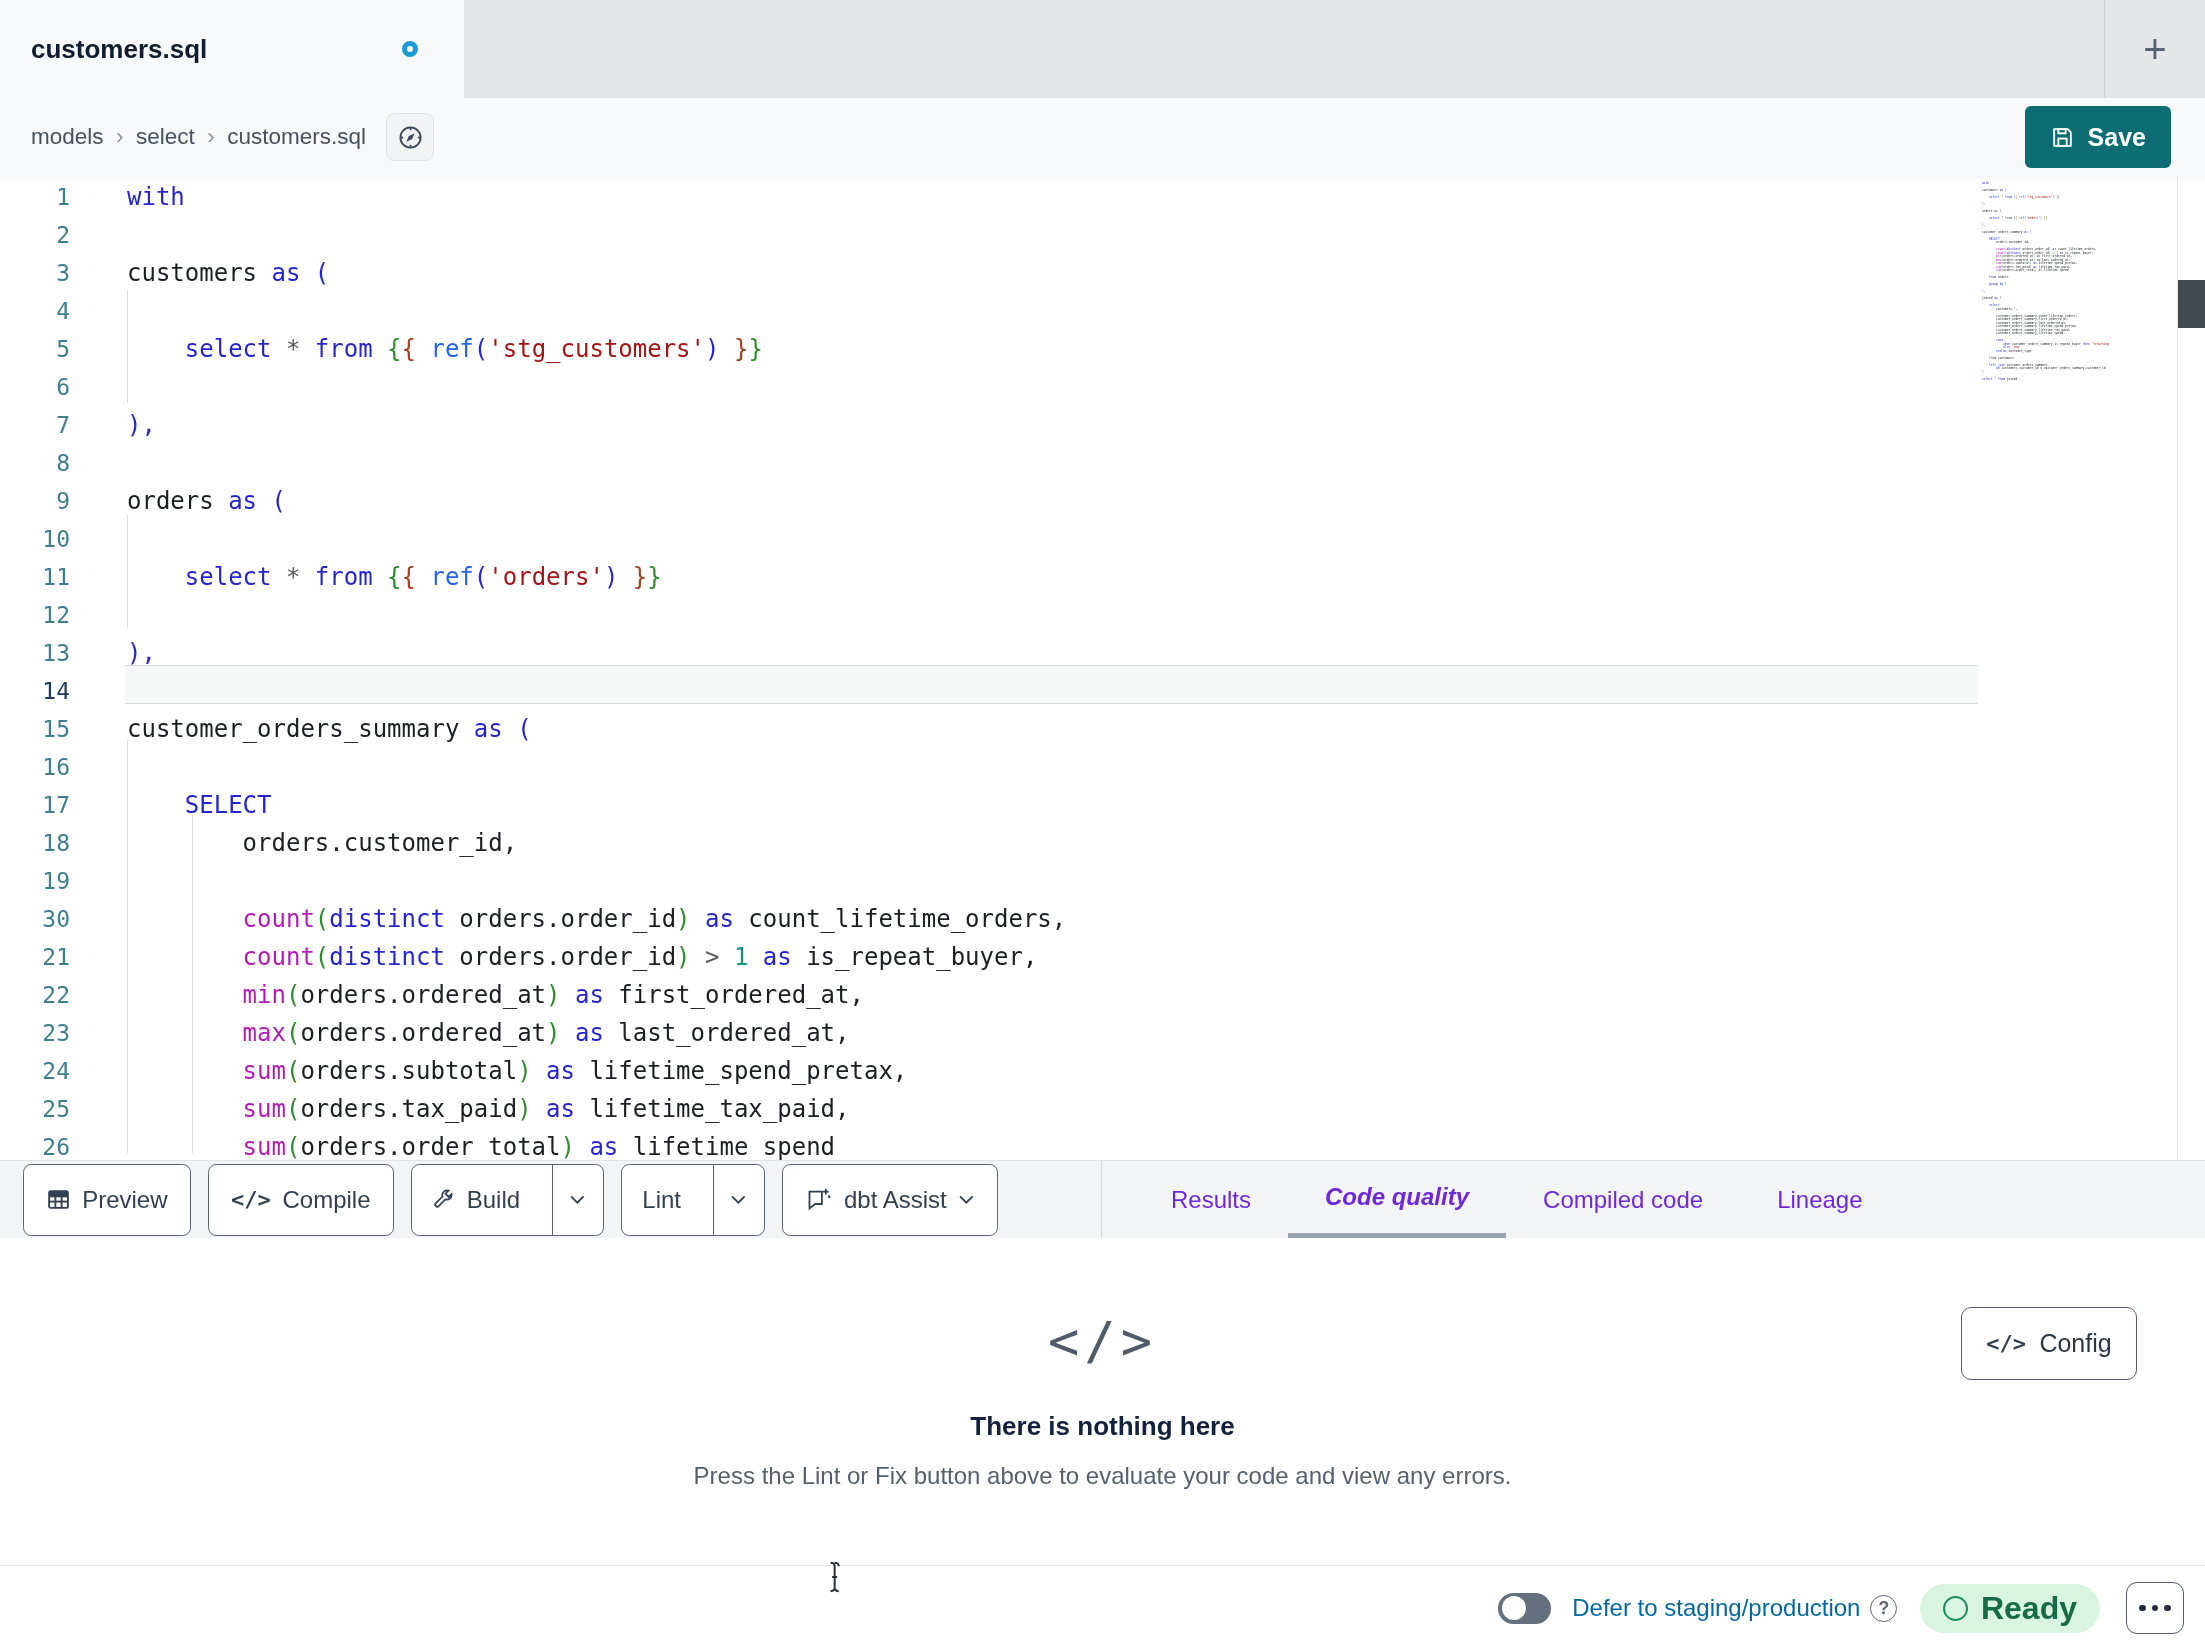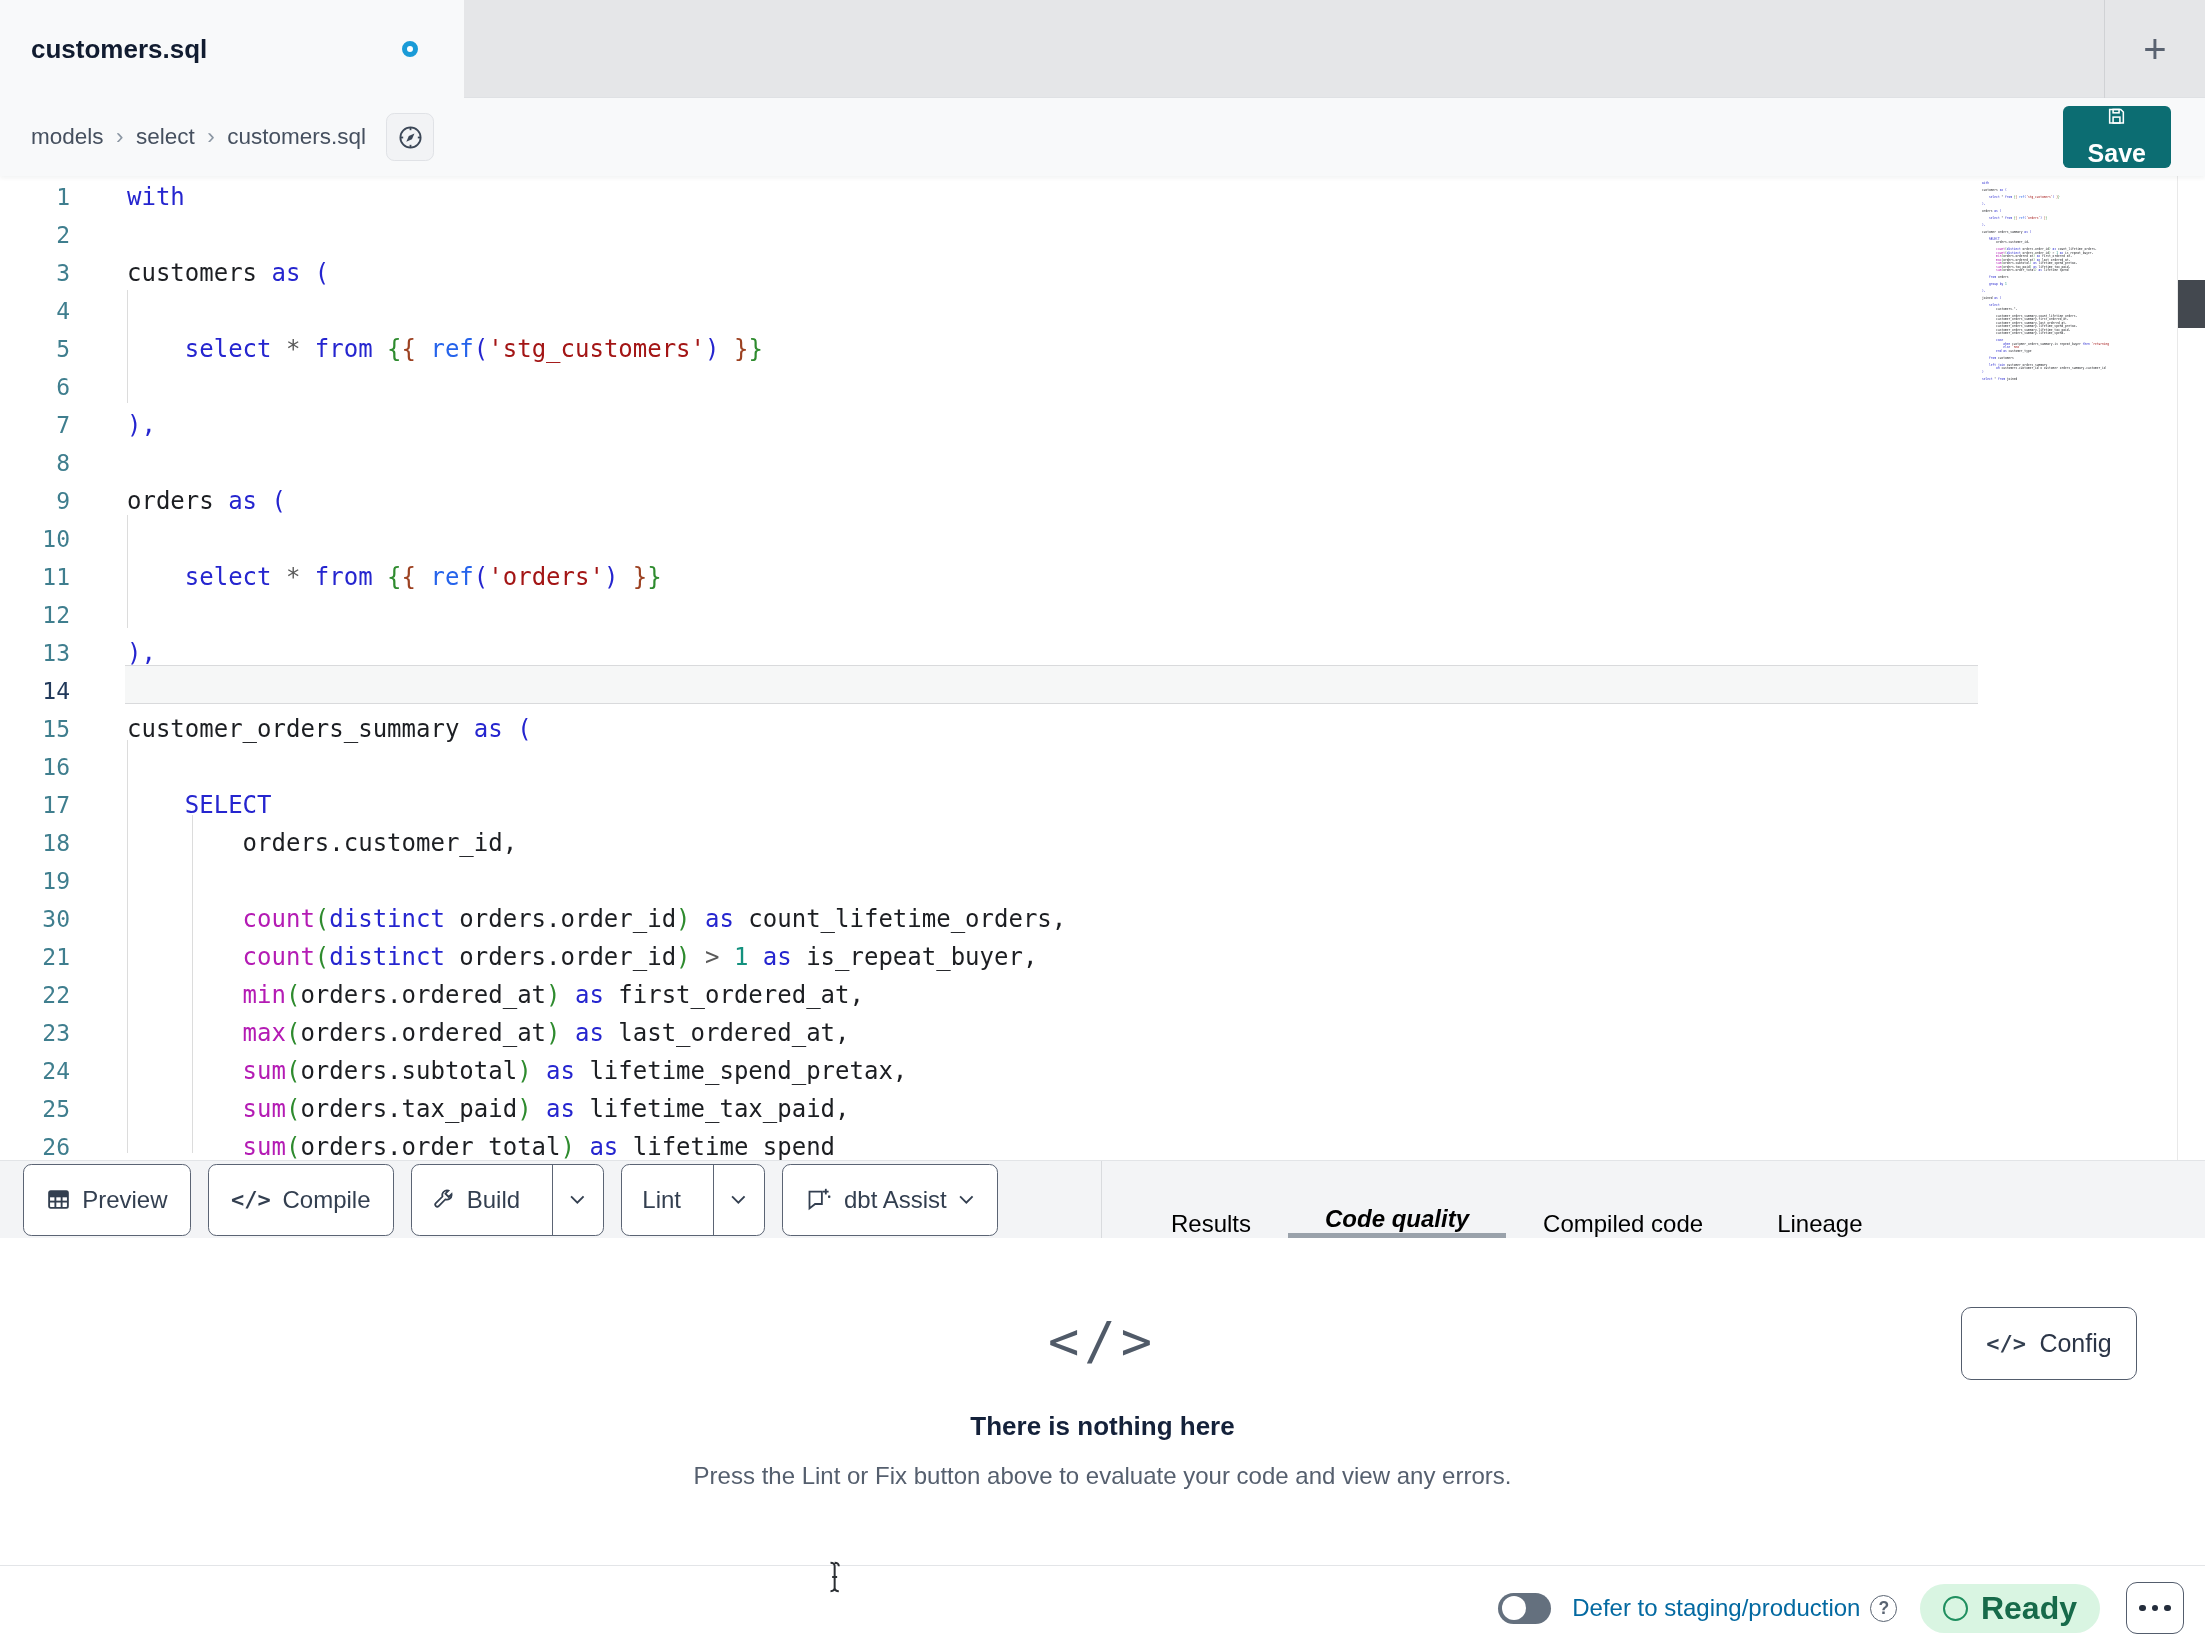--- a/index.html
+++ b/index.html
@@ -19,21 +19,21 @@
 
   
   .subheader { height:78px; background:#f8f9fa; display:flex; align-items:center; padding-left:31px;
                position:relative; z-index:1; box-shadow:0 2.5px 4.2px rgba(23,30,40,.05); }
   .crumb { font-size:22.5px; color:#46505f; }
   .crumb-sep { font-size:22.5px; color:#8b96a3; margin:0 12.5px; }
   .compass-btn { width:48px; height:48px; margin-left:20px; border:0.8px solid #e0e2e6; background:#f2f3f5;
                  border-radius:8.3px; display:flex; align-items:center; justify-content:center; }
   .save-btn { margin-left:auto; margin-right:34px; height:62px; padding:0 25px; border-radius:5.8px;
               background:#0c6d72; color:#fff; font-size:25px; font-weight:600; border:none;
-              display:flex; align-items:center; gap:12.5px;flex-direction:column; }
+              display:flex; align-items:center; gap:12.5px; }
 
   
   .editor { height:984px; background:#fff; position:relative; overflow:hidden;
             font-family:"DejaVu Sans Mono", monospace; }
   .code-line { display:flex; height:38px; line-height:38px; white-space:pre; position:relative; z-index:1; }
   .ln { width:70px; text-align:right; flex:none; font-size:23px; color:#3f7e8e; }
   .ln.active { color:#21395a; }
   .lc { padding-left:57px; font-size:24px; color:#1c1e22; }
   .tk-k { color:#2525cf; } .tk-i { color:#1c1e22; } .tk-f { color:#b41bb4; }
   .tk-s { color:#a31515; } .tk-g { color:#2e8b2e; } .tk-b { color:#9c4121; }
@@ -54,21 +54,21 @@
              align-items:center; padding-left:22.5px; position:relative; }
   .tb-btn { height:72px; background:#fff; border:1.7px solid #5b6474; border-radius:8.3px;
             display:flex; align-items:center; font-size:24px; color:#333f50; padding:0 22px;
             margin-right:17.5px; gap:11.7px; }
   .tb-split { padding:0; overflow:hidden; }
   .tb-split .seg { height:100%; display:flex; align-items:center; padding:0 20px; gap:11.7px; }
   .tb-split .seg + .seg { border-left:1.7px solid #5b6474; padding:0 16.7px; }
   .icon-slash { font-family:"DejaVu Sans Mono", monospace; font-size:22px; font-weight:700; color:#333f50; }
   .tb-divider { position:absolute; left:1101px; top:0; bottom:0; border-left:0.8px solid #d9dbde; }
   .result-tabs { position:absolute; left:1134px; top:0; bottom:0; display:flex; }
-  .rtab { display:flex; align-items:flex-end; padding:0 37px; font-size:24px; color:#000000; }
+  .rtab { display:flex; align-items:center; padding:0 37px; font-size:24px; color:#6d28d9; }
   .rtab.active { font-weight:700; border-bottom:5px solid #9aa2ab;font-style:italic; }
 
   
   .panel { height:327px; background:#fff; position:relative; }
   .empty-state { position:absolute; left:0; right:0; top:0; text-align:center; padding-top:73px; }
   .empty-icon { font-family:"DejaVu Sans Mono", monospace; font-size:52px; color:#505a68; letter-spacing:5px; }
   .empty-title { margin-top:40px; font-size:26px; font-weight:700; color:#14213a; }
   .empty-desc { margin-top:20px; font-size:24px; color:#555f6e; }
   .config-btn { position:absolute; right:68px; top:69px; width:176px; height:73px; background:#fff;
                 border:1.7px solid #545d6d; border-radius:10px; display:flex; align-items:center;

